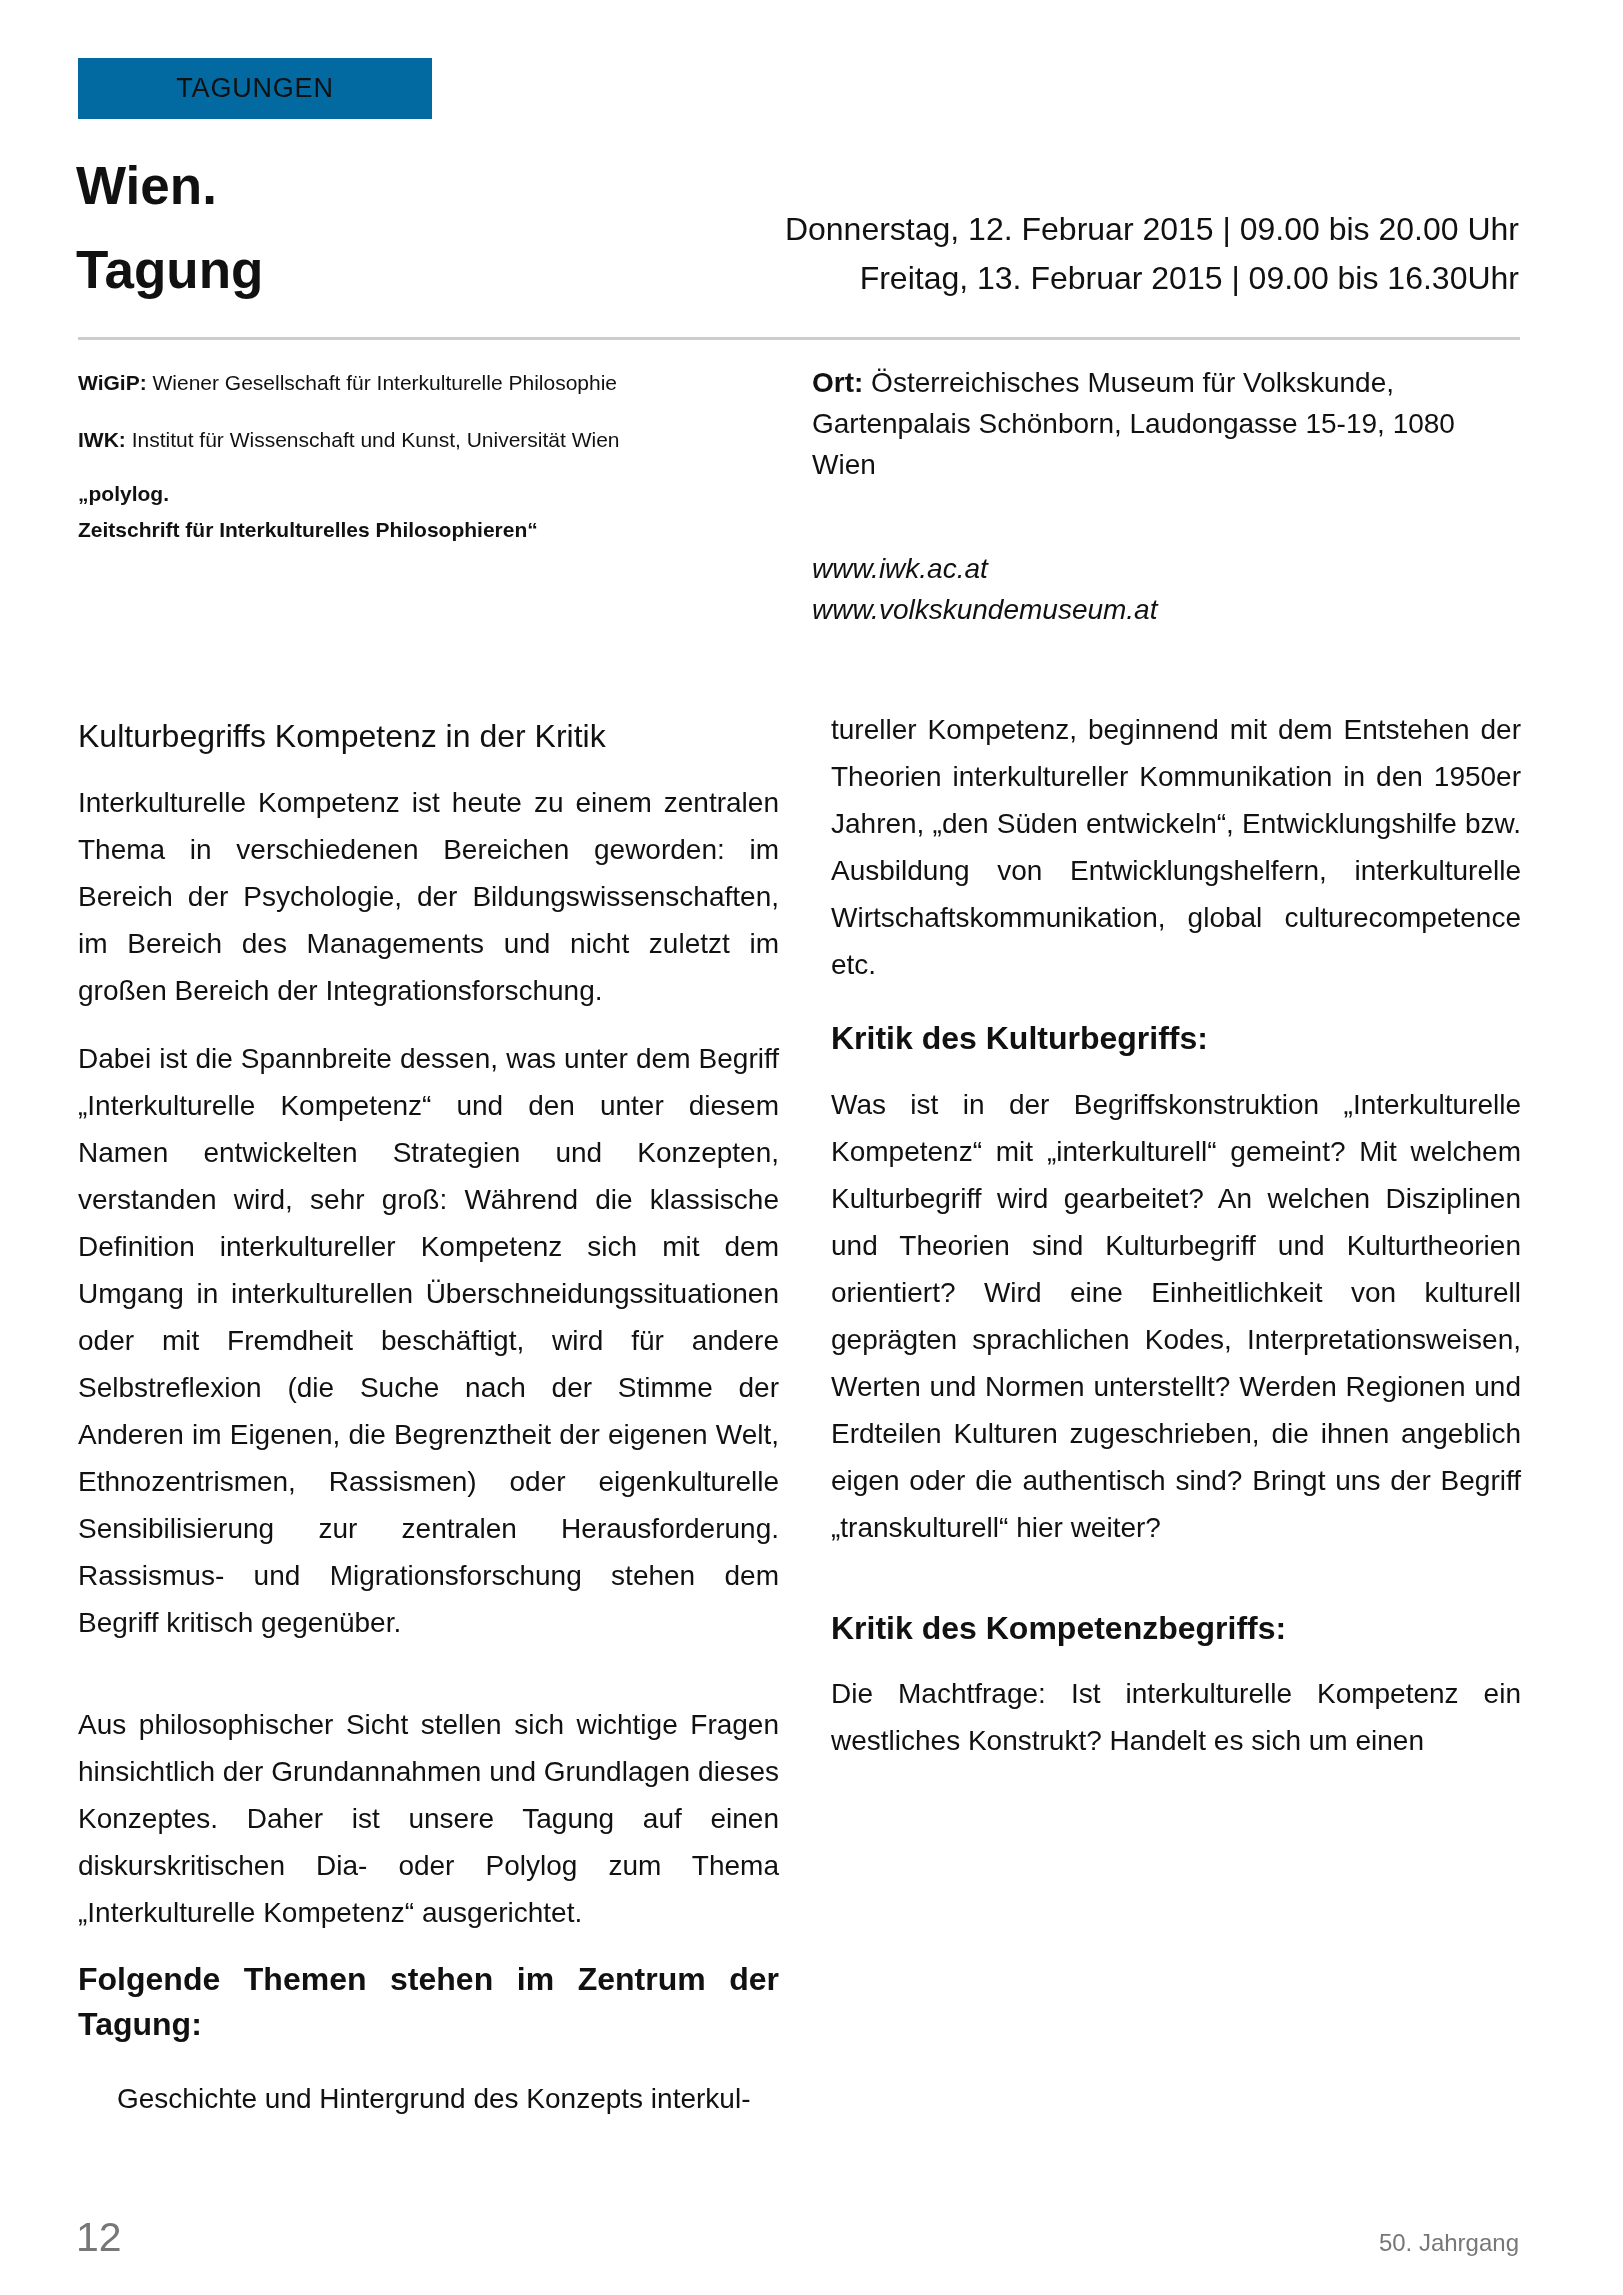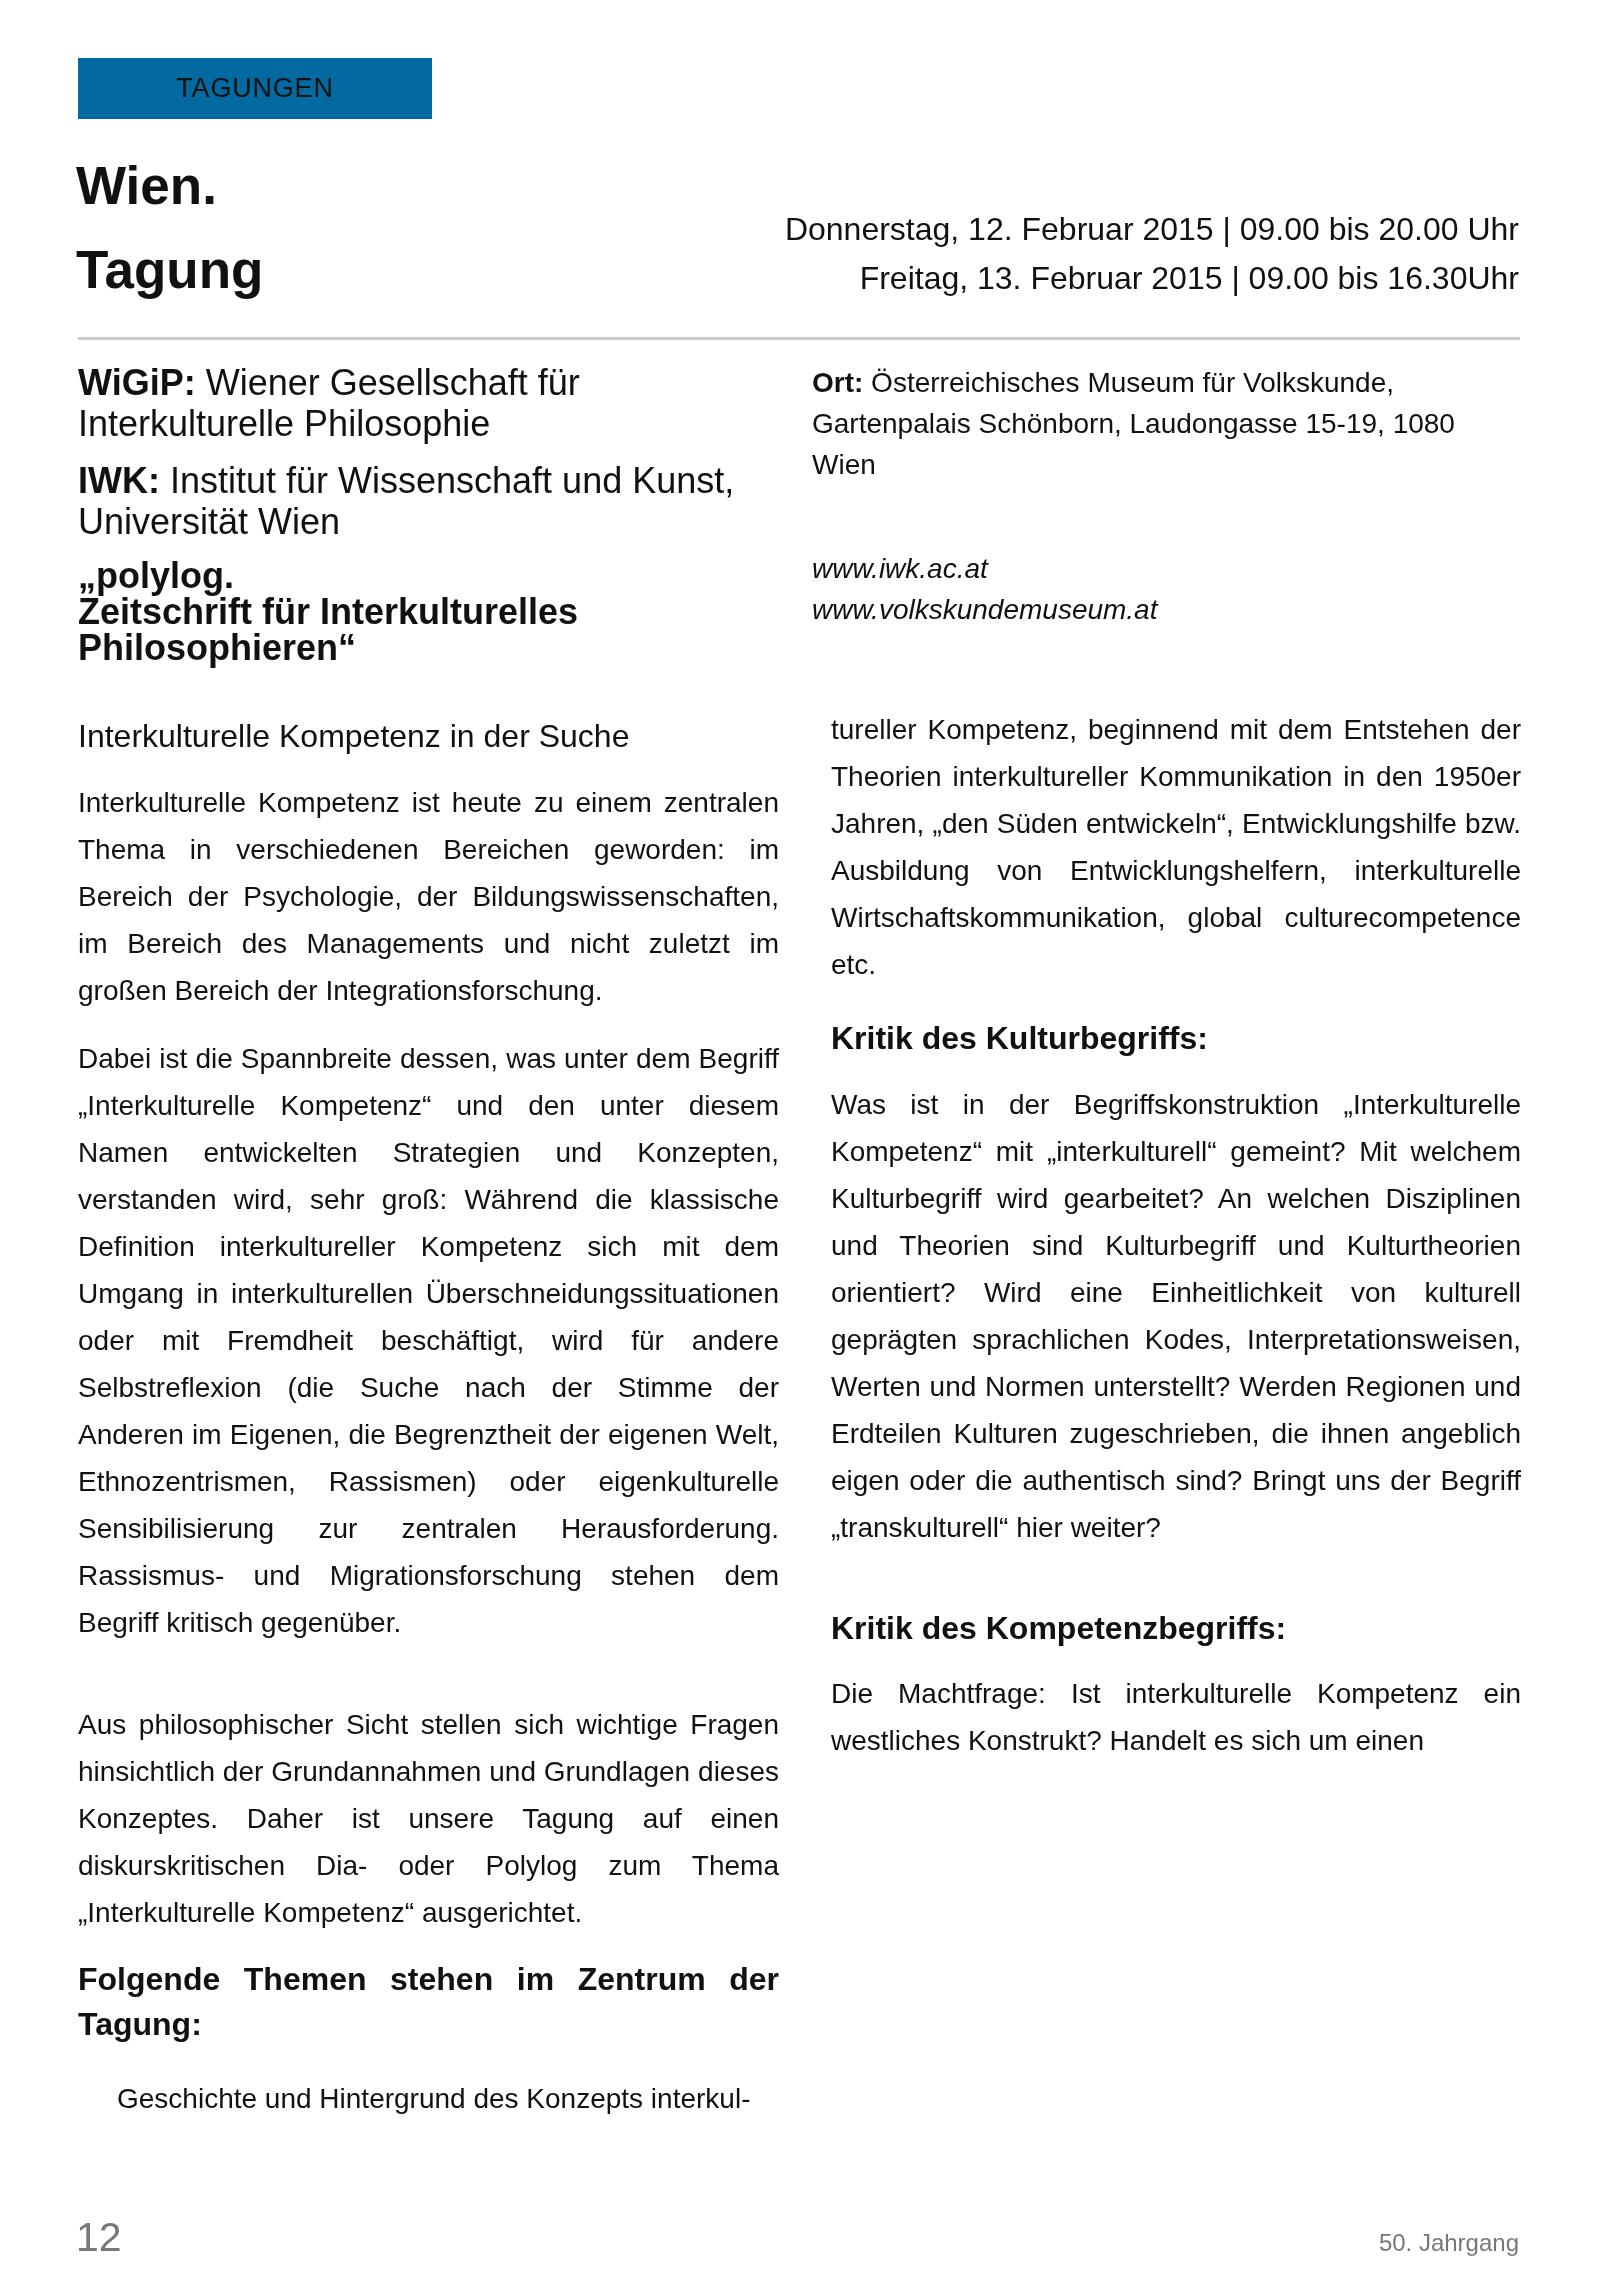--- a/index.html
+++ b/index.html
@@ -16,21 +16,21 @@
     position: absolute; left: 76px; top: 144px; font-size: 53px; line-height: 84px;
     font-weight: 700; color: #111;
   }
   .dates {
     position: absolute; right: 104px; top: 205px; text-align: right;
     font-size: 32px; line-height: 49px; color: #111;
   }
   .header-rule {
     position: absolute; left: 78px; top: 337px; width: 1442px; height: 3.2px; background: #cccccc;
   }
-  .info-left { position: absolute; left: 78px; top: 362px; width: 682px; font-size: 36px; line-height: 41px; }
+  .info-left { position: absolute; left: 78px; top: 362px; width: 682px; font-size: 21px; line-height: 41px; }
   .info-right { position: absolute; left: 812px; top: 362px; width: 714px; font-size: 28px; line-height: 41px; }
   .info-block { margin: 0 0 16px 0; }
   .info-block b { font-weight: bold; }
   .link { font-style: italic; display: block; }
   .spacer { height: 47px; }
   .col { position: absolute; font-size: 28px; line-height: 47px; text-align: justify; }
   .col-left { left: 78px; top: 714px; width: 701px; }
   .col-right { left: 831px; top: 706px; width: 690px; }
   .col h2 { font-size: 32px; font-weight: normal; margin: 0 0 19.5px 0; line-height: 45px; text-align: left; }
   .col h2.bold { font-weight: bold; font-size: 32px; }
@@ -72,21 +72,21 @@
 <div class="info-right">
   <div class="info-block">
     <b>Ort:</b><span> Österreichisches Museum für Volkskunde, Gartenpalais Schönborn, Laudongasse 15-19, 1080 Wien</span>
   </div>
   <div class="spacer"></div>
   <span class="link">www.iwk.ac.at</span>
   <span class="link">www.volkskundemuseum.at</span>
 </div>
 
 <div class="col col-left">
-  <h2>Interkulturelle Kompetenz  in der Suche</h2>
+  <h2>Kulturbegriffs Kompetenz  in der Kritik</h2>
   <p>Interkulturelle Kompetenz ist heute zu einem zentralen Thema in verschiedenen Bereichen geworden: im Bereich der Psychologie, der Bildungswissenschaften, im Bereich des Managements und nicht zuletzt im großen Bereich der Integrationsforschung.</p>
   <p class="gap">Dabei ist die Spannbreite dessen, was unter dem Begriff „Interkulturelle Kompetenz“ und den unter diesem Namen entwickelten Strategien und Konzepten, verstanden wird, sehr groß: Während die klassische Definition interkultureller  Kompetenz sich mit dem Umgang in interkulturellen Überschneidungssituationen oder mit Fremdheit beschäftigt, wird für andere Selbstreflexion (die Suche nach der Stimme der Anderen im Eigenen, die Begrenztheit der eigenen Welt, Ethnozentrismen, Rassismen) oder eigenkulturelle Sensibilisierung zur zentralen Herausforderung. Rassismus- und Migrationsforschung stehen dem Begriff kritisch gegenüber.</p>
   <p>Aus philosophischer Sicht stellen sich wichtige Fragen hinsichtlich der Grundannahmen und Grundlagen dieses Konzeptes. Daher ist unsere Tagung auf einen diskurskritischen Dia- oder Polylog zum Thema „Interkulturelle Kompetenz“ ausgerichtet.</p>
   <h2 class="bold" style="text-align:justify;margin-top:17px;">Folgende Themen stehen im Zentrum der Tagung:</h2>
   <p style="margin-top:28px;margin-left:39px;">Geschichte und Hintergrund des Konzepts interkul-</p>
 </div>
 
 <div class="col col-right">
   <p>tureller Kompetenz, beginnend mit dem Entstehen der Theorien interkultureller Kommunikation in den 1950er Jahren,  „den Süden entwickeln“, Entwicklungshilfe bzw. Ausbildung von Entwicklungshelfern, interkulturelle Wirtschaftskommunikation, global culturecompetence etc.</p>
   <h2 class="bold" style="margin-top:28px;">Kritik des Kulturbegriffs:</h2>

